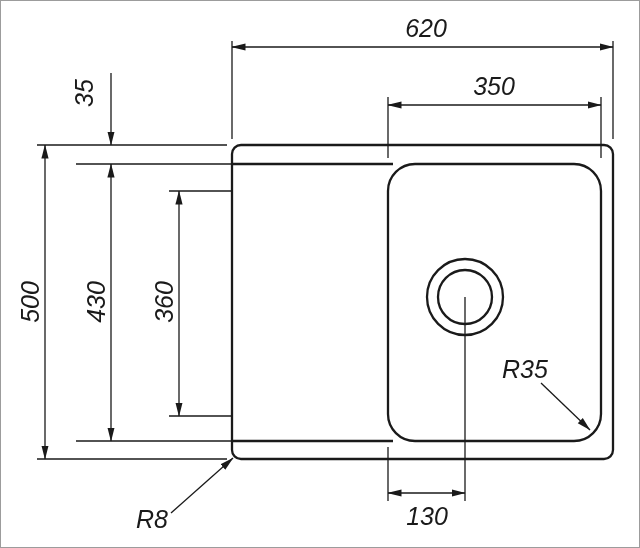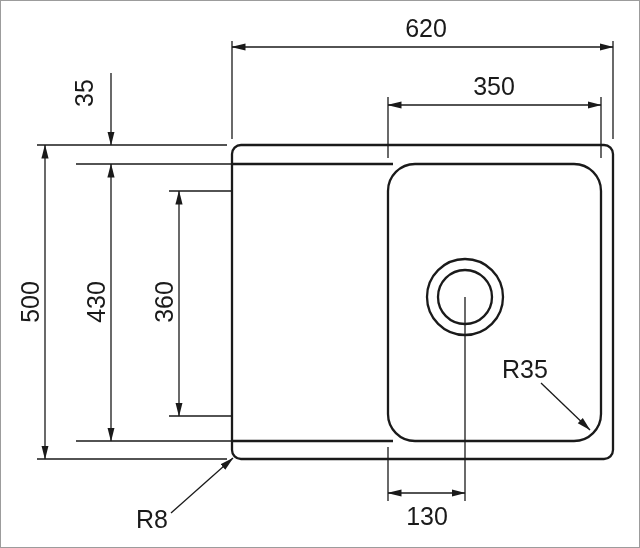--- a/index.html
+++ b/index.html
@@ -4,20 +4,21 @@
 <style>
   html, body { margin: 0; padding: 0; background: #ffffff; }
   .frame {
     width: 640px;
     height: 548px;
     box-sizing: border-box;
     border: 1px solid #9c9c9c;
     background: #ffffff;
     position: relative;
     overflow: hidden;
+    font-style: italic;
   }
   svg text {
     font-family: "Liberation Sans", "DejaVu Sans", sans-serif;
     font-size: 25px;
   }
 </style>
 </head>
 <body>
 
 <div class="frame">

